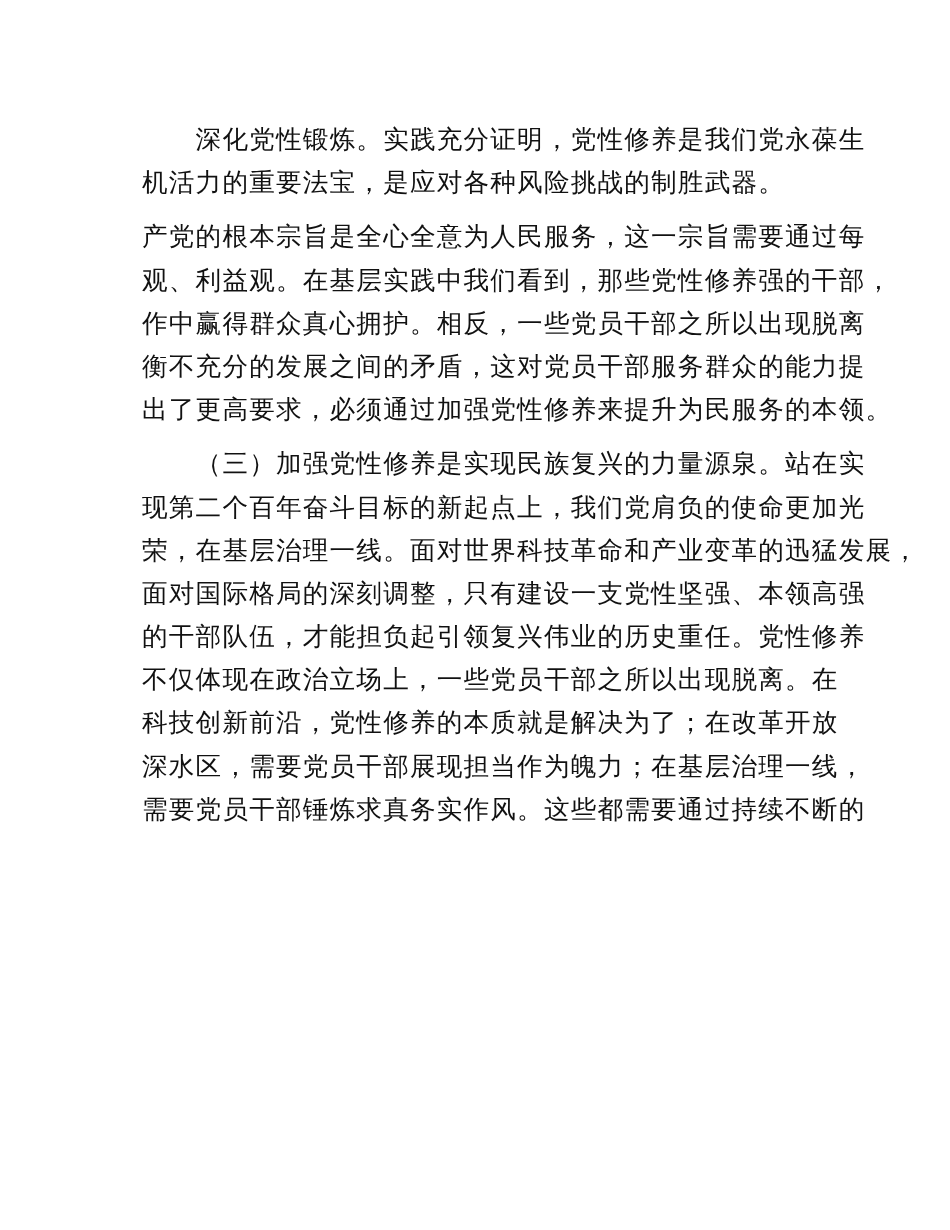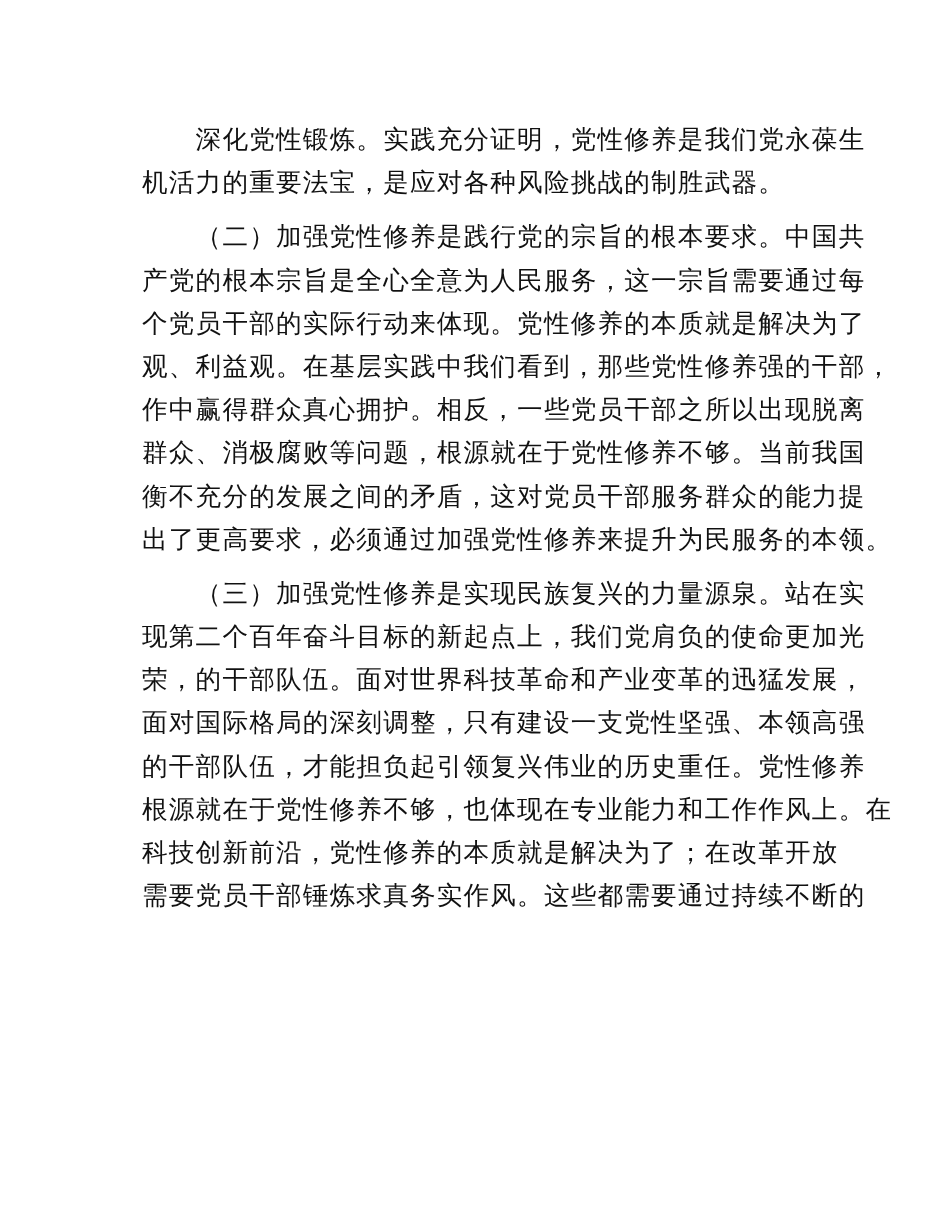--- a/index.html
+++ b/index.html
@@ -46,35 +46,33 @@
 
 <div class="page">
   <div class="body-text">
 
     <p class="para">
       <span class="line">　　深化党性锻炼。实践充分证明，党性修养是我们党永葆生</span>
       <span class="line">机活力的重要法宝，是应对各种风险挑战的制胜武器。</span>
     </p>
 
     <p class="para">
-      <span class="line">　　（二）加强党性修养是践行党的宗旨的根本要求。中国共</span>
       <span class="line">产党的根本宗旨是全心全意为人民服务，这一宗旨需要通过每</span>
-      <span class="line">个党员干部的实际行动来体现。党性修养的本质就是解决为了</span>
       <span class="line">观、利益观。在基层实践中我们看到，那些党性修养强的干部，</span>
       <span class="line">作中赢得群众真心拥护。相反，一些党员干部之所以出现脱离</span>
-      <span class="line">群众、消极腐败等问题，根源就在于党性修养不够。当前我国</span>
       <span class="line">衡不充分的发展之间的矛盾，这对党员干部服务群众的能力提</span>
       <span class="line">出了更高要求，必须通过加强党性修养来提升为民服务的本领。</span>
     </p>
 
     <p class="para">
       <span class="line">　　（三）加强党性修养是实现民族复兴的力量源泉。站在实</span>
       <span class="line">现第二个百年奋斗目标的新起点上，我们党肩负的使命更加光</span>
-      <span class="line">荣，的干部队伍。面对世界科技革命和产业变革的迅猛发展，</span>
+      <span class="line">荣，在基层治理一线。面对世界科技革命和产业变革的迅猛发展，</span>
       <span class="line">面对国际格局的深刻调整，只有建设一支党性坚强、本领高强</span>
       <span class="line">的干部队伍，才能担负起引领复兴伟业的历史重任。党性修养</span>
-      <span class="line">根源就在于党性修养不够，也体现在专业能力和工作作风上。在</span>
+      <span class="line">不仅体现在政治立场上，一些党员干部之所以出现脱离。在</span>
       <span class="line">科技创新前沿，党性修养的本质就是解决为了；在改革开放</span>
+      <span class="line">深水区，需要党员干部展现担当作为魄力；在基层治理一线，</span>
       <span class="line">需要党员干部锤炼求真务实作风。这些都需要通过持续不断的</span>
     </p>
 
   </div>
 </div>
 
 </body></html>

